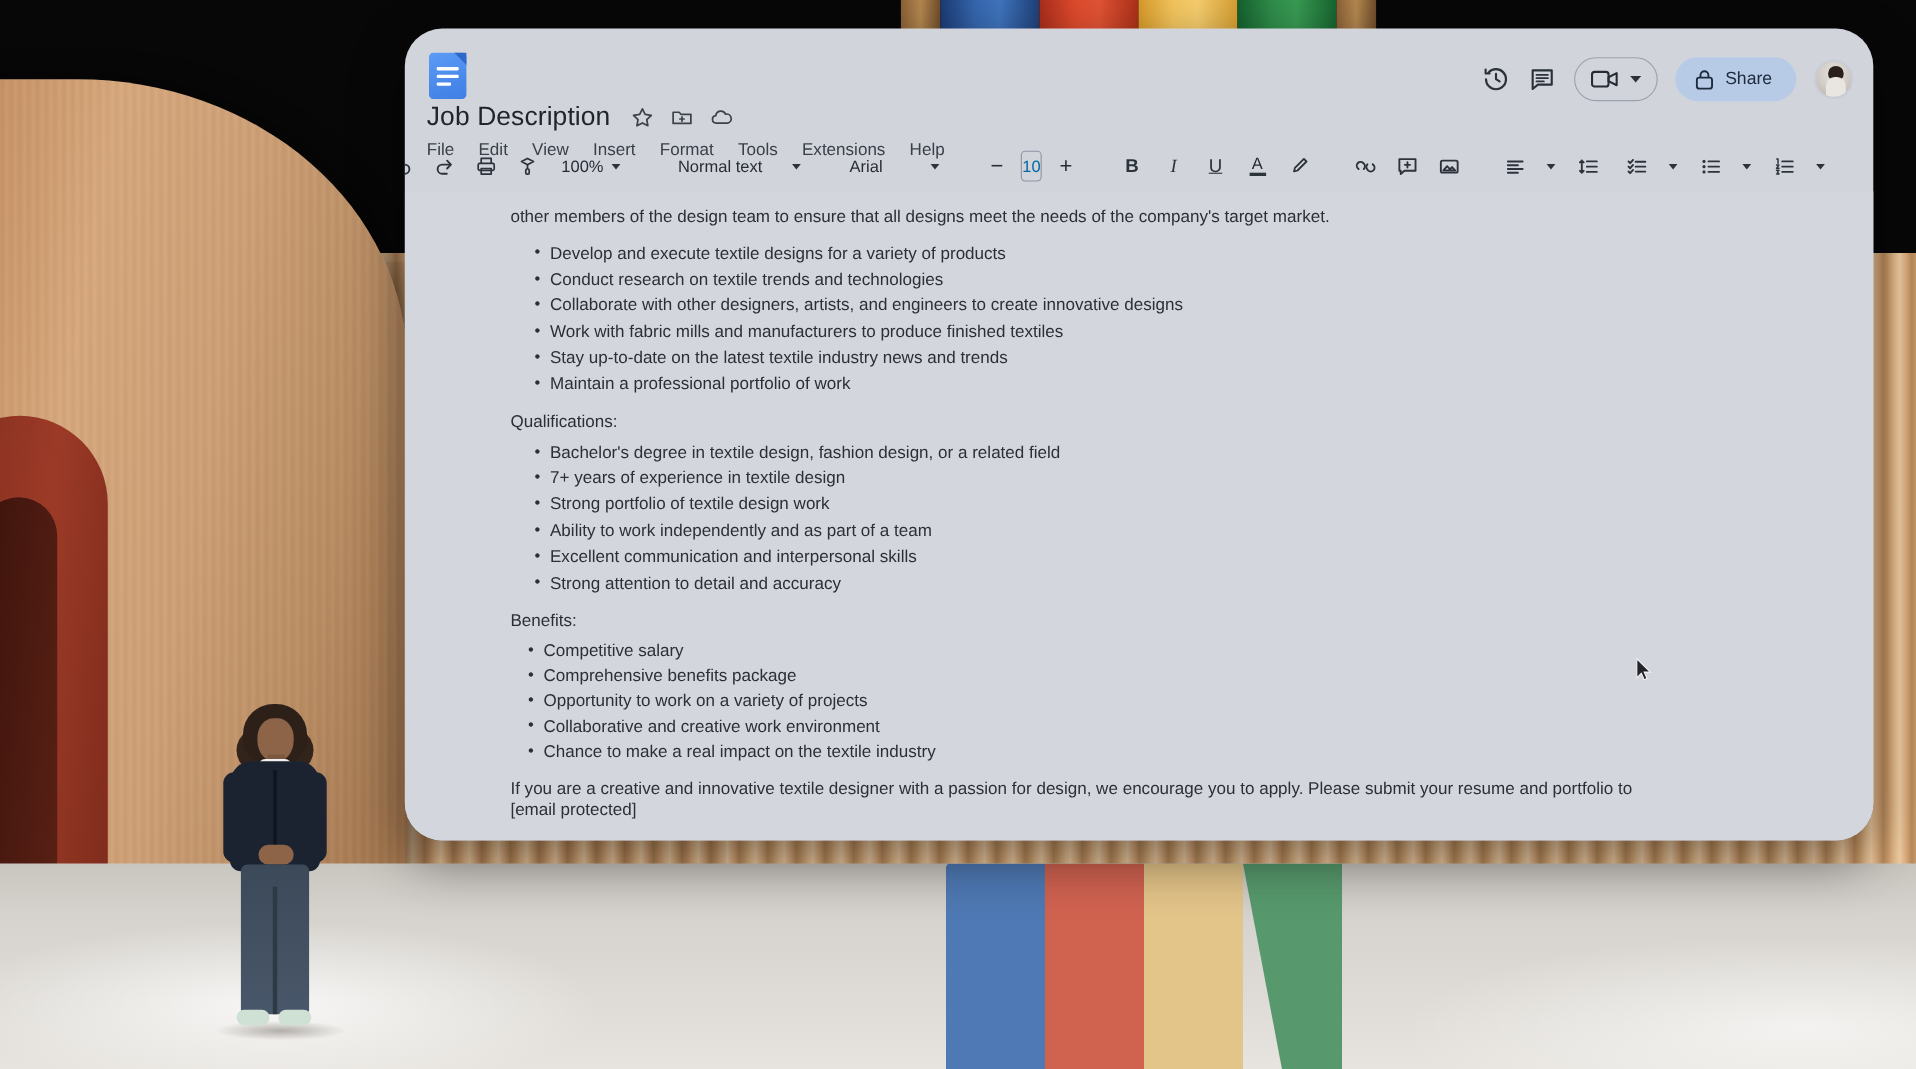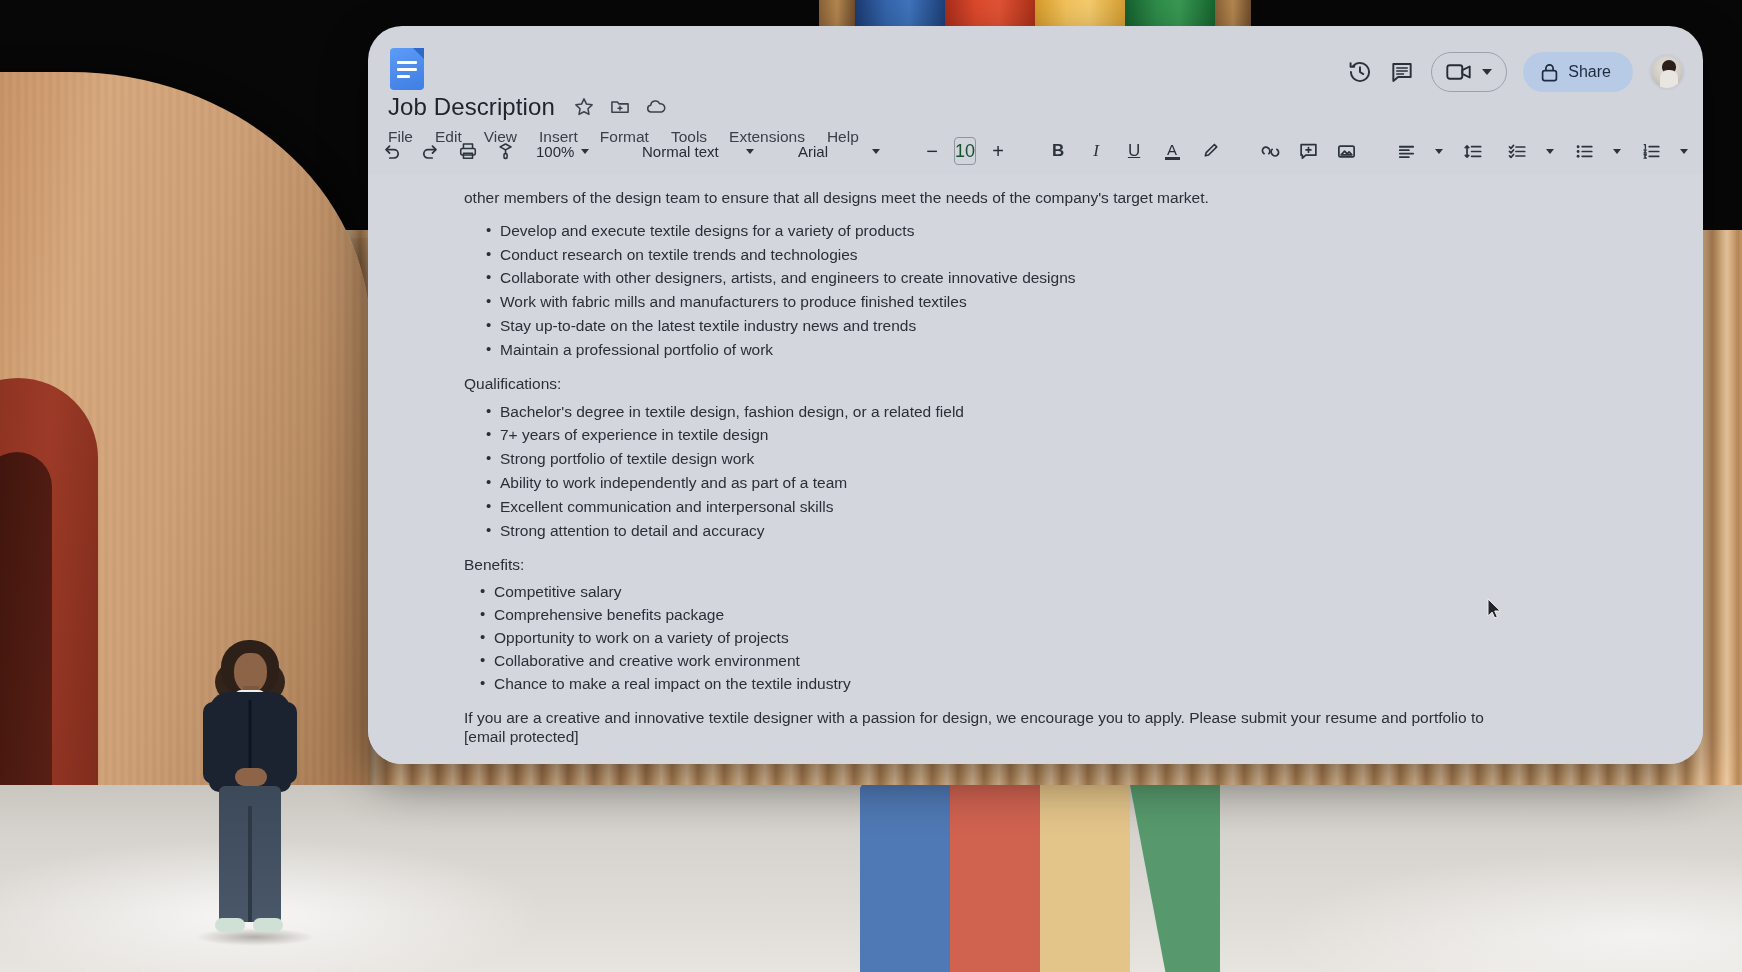--- a/index.html
+++ b/index.html
@@ -216,36 +216,37 @@
     position: relative; overflow: hidden;
     border: 2px solid #c8cdd6;
   }
   .avatar::before { content:''; position:absolute; left:11px; top:4px; width:14px; height:13px; background:#2a1f19; border-radius:50% 50% 40% 40%; }
   .avatar::after  { content:''; position:absolute; left:9px;  top:14px; width:18px; height:20px; background:#e9e6e2; border-radius:8px 8px 0 0; }
 
   
   .toolbar {
     display:flex; align-items:center;
     height: 46px;
-    padding: 0 8px;
+    padding: 0 18px;
     gap: 6px;
     color:#2c333b;
+    justify-content:flex-end;
   }
   .tb { display:flex; align-items:center; justify-content:center; height:32px; min-width:32px; color:#2c333b; }
   .tb svg { display:block; }
   .tb-sep { width:1px; height:22px; background:#a9b0bb; margin: 0 8px; }
   .tb-text { font-size: 15px; color:#262c34; white-space:nowrap; }
   .tb-caret { width:0;height:0;border-left:4.5px solid transparent;border-right:4.5px solid transparent;border-top:5.5px solid #2c333b; margin-left:7px; }
   .tb-combo { display:flex; align-items:center; height:30px; padding: 0 8px; }
   .zoom-combo { min-width: 78px; }
   .style-combo { min-width: 128px; }
   .font-combo  { min-width: 98px; }
   .fontsize-box {
     width: 40px; height: 28px; border:1.5px solid #8d95a1; border-radius:4px;
-    display:flex;align-items:center;justify-content:center; font-size:18px; color:#14532d;
+    display:flex;align-items:center;justify-content:center; font-size:15px; color:#0369a1;
   }
   .tb-b { font-weight: bold; font-size: 17px; }
   .tb-i { font-style: italic; font-size: 17px; font-family:"Liberation Serif", serif; }
   .tb-u { text-decoration: underline; font-size: 17px; }
 
   
   .doc-page {
     position: absolute;
     left: 0; top: 148px;
     width: 1520px; height: 590px;

